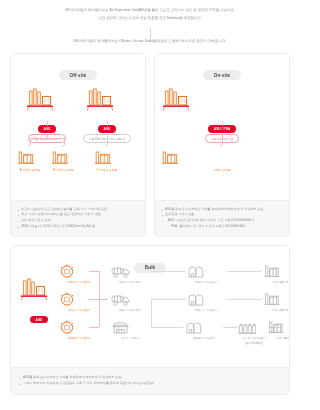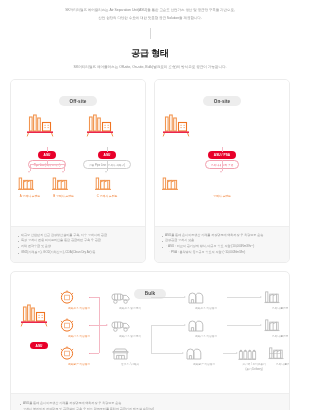--- a/index.html
+++ b/index.html
@@ -212,21 +212,20 @@
 <body>
 
 <div class="page">
 
   <div class="intro">
     <p>SK머티리얼즈 에어플러스는 Air Separation Unit(ASU)을 통한 고순도 산업가스 생산 및 공급망 구축을 기반으로,</p>
     <p>산업 현장의 다양한 수요에 대한 맞춤형 공급 Solution을 제공합니다.</p>
     <div class="divider"></div>
   </div>
 
-  <div class="sec-title">공급 형태</div>
   <div class="sec-sub">SK머티리얼즈 에어플러스는 Off-site, On-site, Bulk(벌크로리 운송)의 방식으로 공급이 가능합니다.</div>
 
   <div class="cards">
 
     <div class="card">
       <div class="card-diagram">
 
         <div class="chip-wrap">
           <span class="chip">Off-site</span>
         </div>

